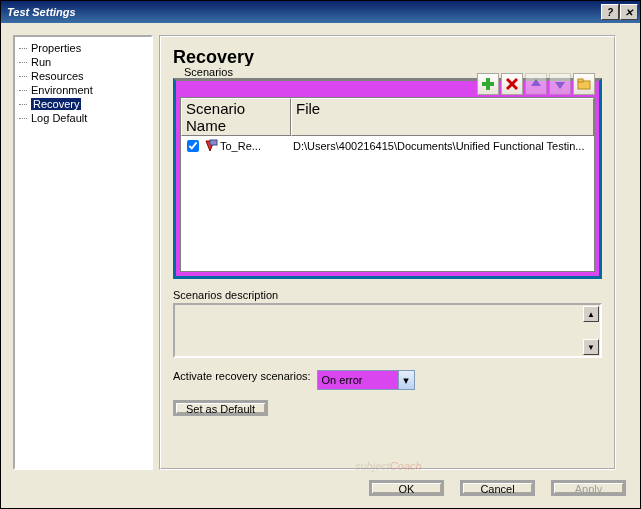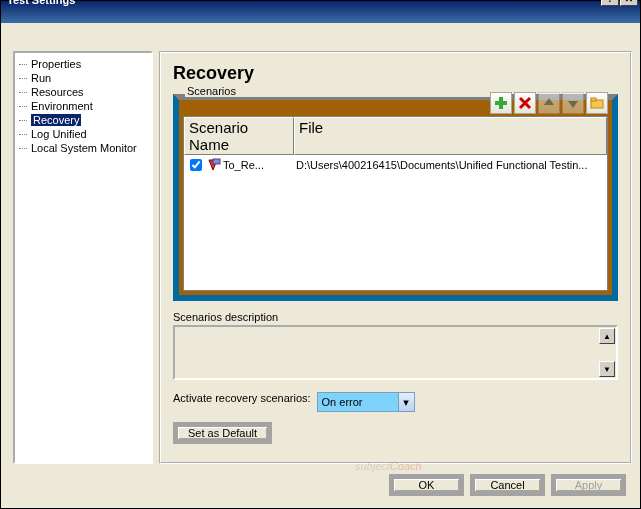--- a/index.html
+++ b/index.html
@@ -1,54 +1,54 @@
 <!DOCTYPE html>
 <html><head>
 <meta charset="utf-8">
 <style>
 * { box-sizing: border-box; font-family: Tahoma, sans-serif; font-size: 11px; }
 body { margin: 0; padding: 0; background: #fff; }
 .window { width: 641px; height: 509px; border: 1px solid #000; background: #ece9d8; display: flex; flex-direction: column; }
-.titlebar { background: linear-gradient(to bottom, #0a246a, #3a6ea5); color: #fff; height: 22px; display: flex; align-items: flex-end; padding: 0 2px 17px 6px; font-weight: bold; }
+.titlebar { background: linear-gradient(to bottom, #0a246a, #3a6ea5); color: #fff; height: 22px; display: flex; align-items: center; padding: 0 2px 0 6px; font-weight: bold; font-style: italic; }
 .titlebar-text { flex: 1; }
 .titlebar-btns { display: flex; gap: 1px; }
 .titlebar-btn { width: 18px; height: 16px; background: #d4d0c8; border: 1px solid #fff; border-right-color: #404040; border-bottom-color: #404040; display: flex; align-items: center; justify-content: center; color: #000; font-weight: bold; font-size: 10px; cursor: default; }
-.body-area { flex: 1; display: flex; padding: 12px 8px 4px 12px; gap: 6px; margin-top: 16px; }
+.body-area { flex: 1; display: flex; padding: 12px 24px 4px 12px; gap: 6px; }
 .tree-panel { width: 140px; border: 2px inset #fff; background: #fff; padding: 4px 2px; }
 .tree-item { padding: 1px 2px 1px 14px; cursor: default; white-space: nowrap; position: relative; color: #000; }
 .tree-item::before { content: ""; position: absolute; left: 2px; top: 50%; width: 8px; border-top: 1px dotted #808080; }
 .tree-item.selected span { background: #0a246a; color: #fff; padding: 0 2px; }
 .content-panel { flex: 1; border: 2px groove #fff; padding: 10px 12px; display: flex; flex-direction: column; background: #ece9d8; }
 .page-heading { font-size: 18px; font-weight: bold; margin-bottom: 10px; }
-.fieldset { border: 6px solid #0369a1; border-top-color:#808080; padding: 4px; position: relative; margin-bottom: 10px; background: #a16207; }
+.fieldset { border: 3px solid #0369a1; border-top-color:#808080; padding: 4px; position: relative; margin-bottom: 10px; background: #d946ef; }
 .fieldset-label { position: relative; top: -12px; background: #ece9d8; padding: 0 3px; left: 2px; }
 .toolbar-row { display: flex; align-items: center; margin-top: -12px; margin-bottom: 2px; }
 .toolbar-row .lbl { flex: 1; padding: 0 2px; }
 .tbtn { width: 22px; height: 22px; border: 1px solid #aca899; background: linear-gradient(#fefefe,#e8e4d8); margin-left: 2px; display: flex; align-items: center; justify-content: center; cursor: default; }
 .tbtn.disabled { opacity: 0.45; }
 .grid { border: 1px solid #808080; background: #fff; height: 175px; overflow: hidden; }
 .grid-head { display: flex; background: #ece9d8; }
 .gh { border: 1px solid; border-color: #fff #808080 #808080 #fff; padding: 1px 4px; font-size: 15px; }
 .gh.name { width: 110px; }
 .gh.file { flex: 1; }
 .grid-row { display: flex; align-items: center; padding: 1px 2px; }
 .grid-cell-name { width: 110px; display: flex; align-items: center; gap: 2px; overflow: hidden; white-space: nowrap; }
 .grid-cell-file { flex: 1; white-space: nowrap; overflow: hidden; text-overflow: ellipsis; }
 .chk { width: 12px; height: 12px; }
 .recico { width: 14px; height: 14px; display:inline-block; }
 .desc-label { margin-bottom: 2px; }
 .desc-box { height: 55px; border: 2px inset #fff; background: #ece9d8; position: relative; padding: 2px; margin-bottom: 12px; }
 .tiny-scroll { position: absolute; right: 1px; width: 16px; height: 16px; background: #d4d0c8; border: 1px solid; border-color: #fff #404040 #404040 #fff; display:flex; align-items:center; justify-content:center; font-size:8px; color:#000; }
 .row-activate { display: flex; align-items: flex-start; gap: 6px; margin-bottom: 10px; }
-.combo { display:inline-flex; align-items:center; border: 1px solid #7f9db9; background:#7dd3fc; height: 20px; }
+.combo { display:inline-flex; align-items:center; border: 1px solid #7f9db9; background:#d946ef; height: 20px; }
 .combo-text { padding: 0 4px; min-width: 80px; }
 .combo-btn { width: 16px; height: 18px; background: linear-gradient(#e5eefd,#bcd3f1); border-left:1px solid #7f9db9; display:flex; align-items:center; justify-content:center; }
-.btn { min-width: 75px; height: 22px; background: #ece9d8; border: 5px solid #a3a3a3; box-shadow: inset 1px 1px #fff, inset -1px -1px #aca899; cursor: default; padding: 0 10px; }
+.btn { min-width: 75px; height: 16px; background: #ece9d8; border: 3px solid #a3a3a3; box-shadow: inset 1px 1px #fff, inset -1px -1px #aca899; cursor: default; padding: 0 10px; }
 .btn.disabled { color: #a0a0a0; }
-.footer { display:flex; justify-content:flex-end; gap: 6px; padding: 6px 14px 12px; }
+.footer { display:flex; justify-content:flex-end; gap: 16px; padding: 6px 14px 12px; }
 .watermark { position:absolute; left:355px; top:440px; font-size:34px; font-style:italic; font-family: Georgia, serif; color: rgba(150,120,100,0.22); pointer-events:none; }
 .watermark b { color: rgba(200,70,40,0.28); font-weight: normal; }
 </style>
 </head>
 <body>
 
 <div class="window">
   <div class="titlebar">
     <span class="titlebar-text">Test Settings</span>
     <div class="titlebar-btns">
@@ -57,22 +57,21 @@
     </div>
   </div>
 
   <div class="body-area">
     <div class="tree-panel">
       <div class="tree-item"><span>Properties</span></div>
       <div class="tree-item"><span>Run</span></div>
       <div class="tree-item"><span>Resources</span></div>
       <div class="tree-item"><span>Environment</span></div>
       <div class="tree-item selected"><span>Recovery</span></div>
-      <div class="tree-item"><span>Log Unified</span></div>
-      <div class="tree-item"><span>Local System Monitor</span></div>
+      <div class="tree-item"><span>Log Default</span></div>
     </div>
 
     <div class="content-panel">
       <div class="page-heading">Recovery</div>
 
       <div class="fieldset">
         <div class="toolbar-row">
           <span class="lbl fieldset-label">Scenarios</span>
           <div class="tbtn">
             <svg class="recico" viewBox="0 0 14 14">

